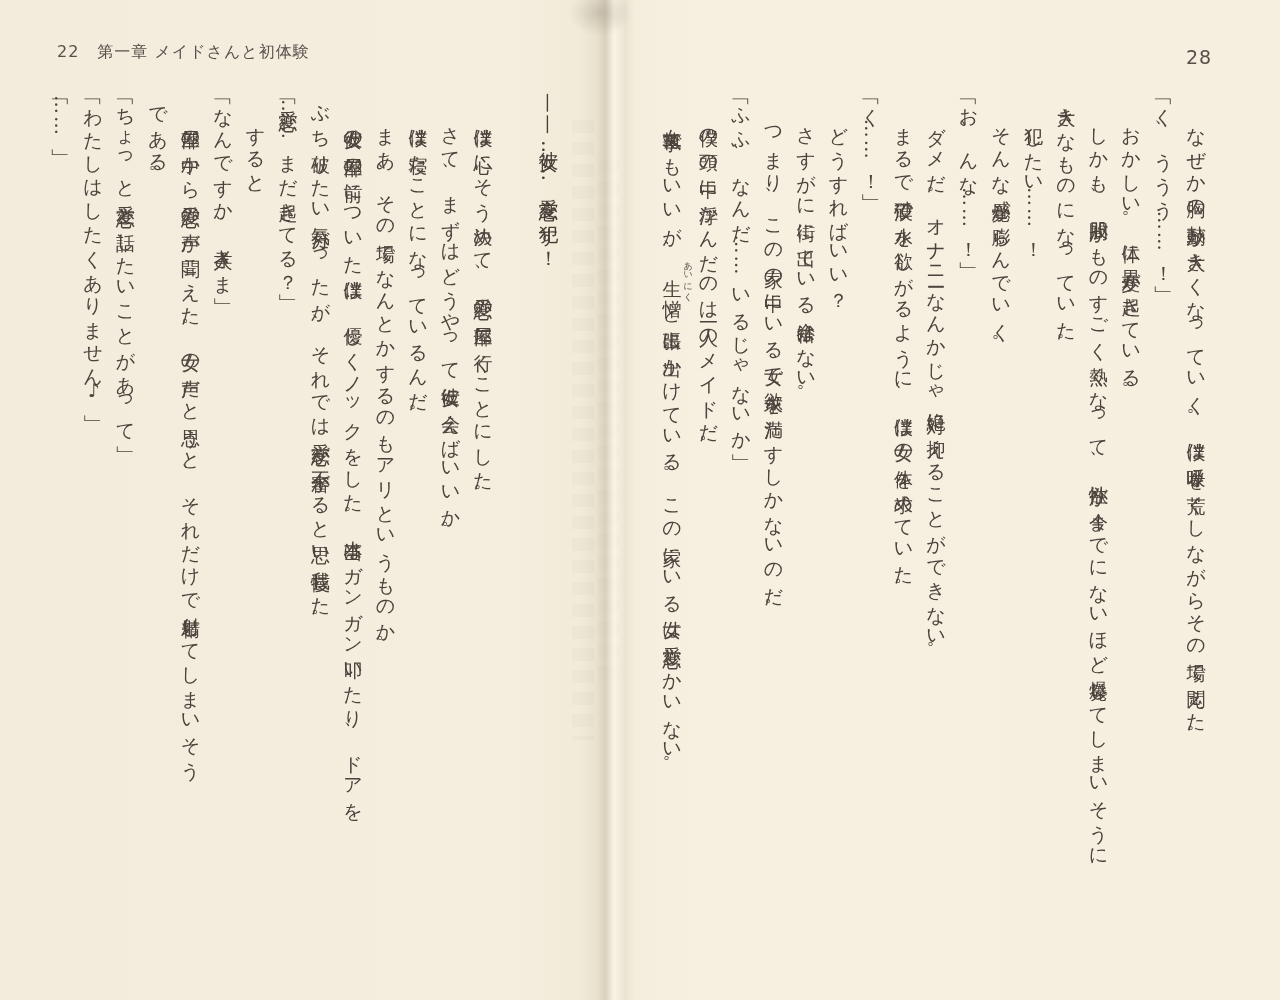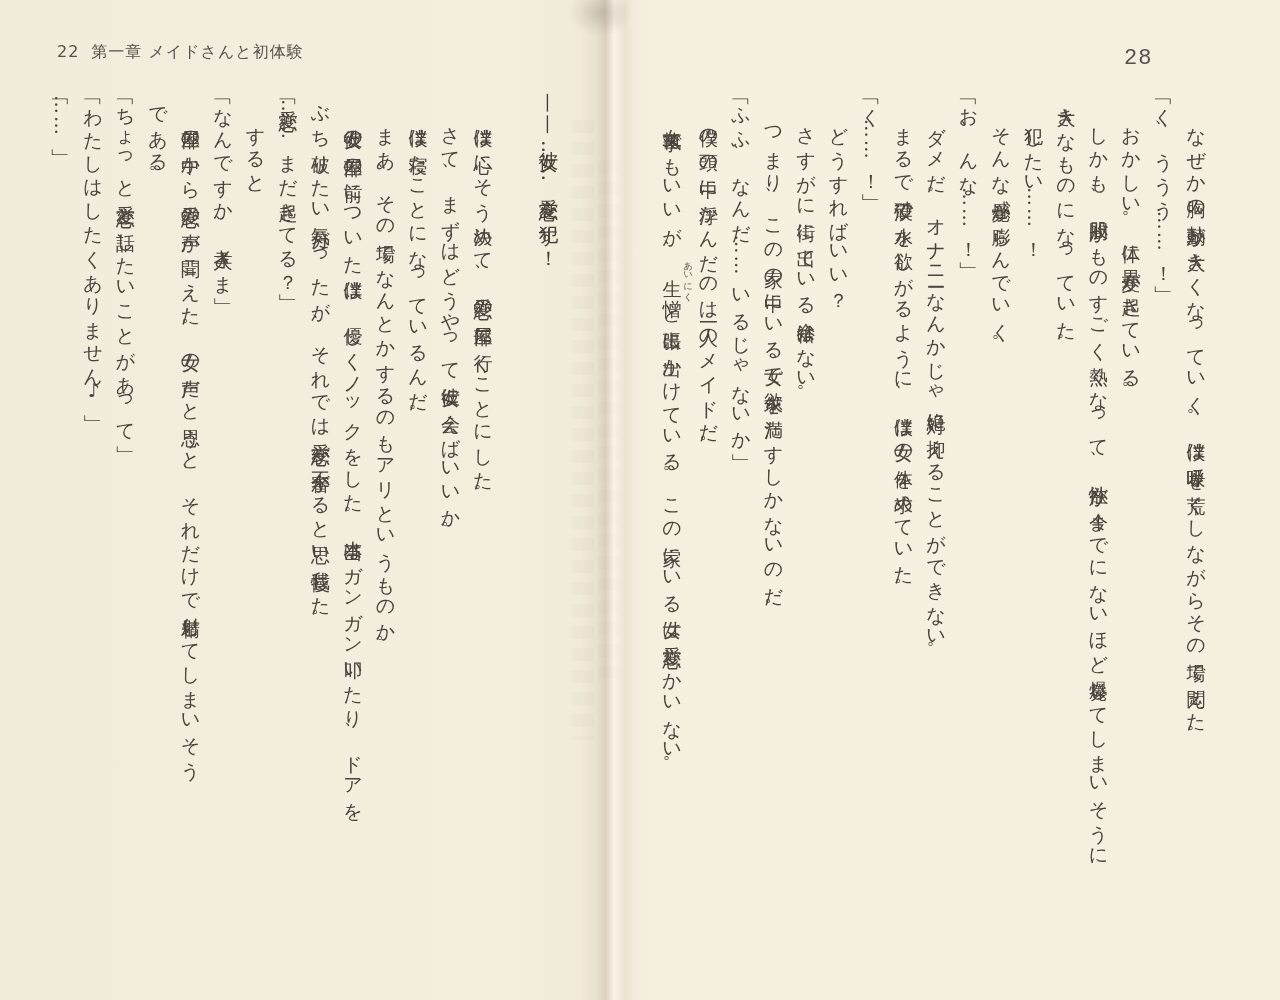--- a/index.html
+++ b/index.html
@@ -26,22 +26,22 @@
     background:repeating-linear-gradient(180deg,
       rgba(120,115,105,0.07) 0px, rgba(120,115,105,0.07) 13px,
       rgba(120,115,105,0) 13px, rgba(120,115,105,0) 22px);}
   .bleed.b1{left:572px;}
   .bleed.b2{left:598px;top:160px;height:520px;opacity:0.35;}
 
   
   .hheader{position:absolute;font-family:"DejaVu Sans", sans-serif;color:#57504a;
     font-size:16px;letter-spacing:1px;white-space:nowrap;}
   .hdr-left{left:57px;top:42px;}
-  .hdr-left .chapter{margin-left:12px;}
-  .hdr-right{left:1124px;top:46px;font-size:22px;font-family:Liberation Mono, monospace;}
+  .hdr-left .chapter{margin-left:18px;}
+  .hdr-right{left:1186px;top:46px;font-size:19px;}
 
   
   .vtext{writing-mode:vertical-rl;text-orientation:mixed;
     color:#4a433c;font-size:19px;letter-spacing:2px;}
   .body-block{position:absolute;top:93px;height:862px;}
   .right-body{left:660px;width:553px;}
   .left-body{left:45px;width:455px;}
   .col{line-height:32.5px;height:100%;white-space:nowrap;}
   .heading{position:absolute;left:532px;top:93px;height:862px;line-height:33px;
     font-size:19.5px;color:#453e37;white-space:nowrap;}

